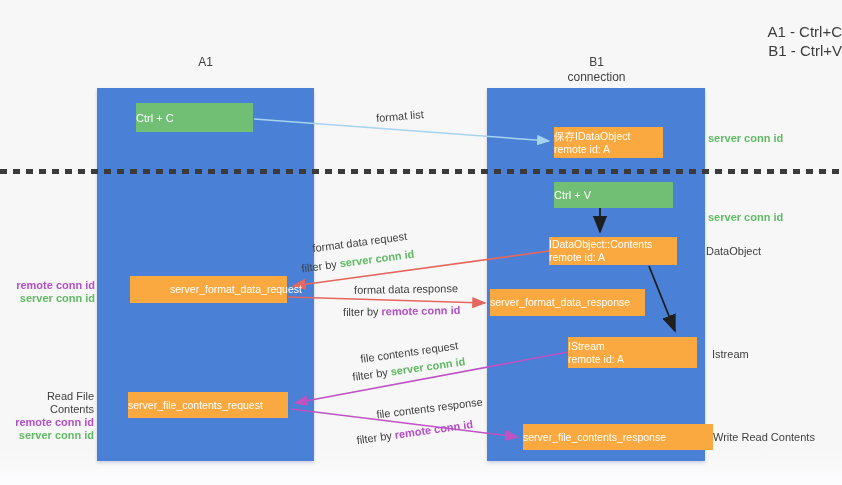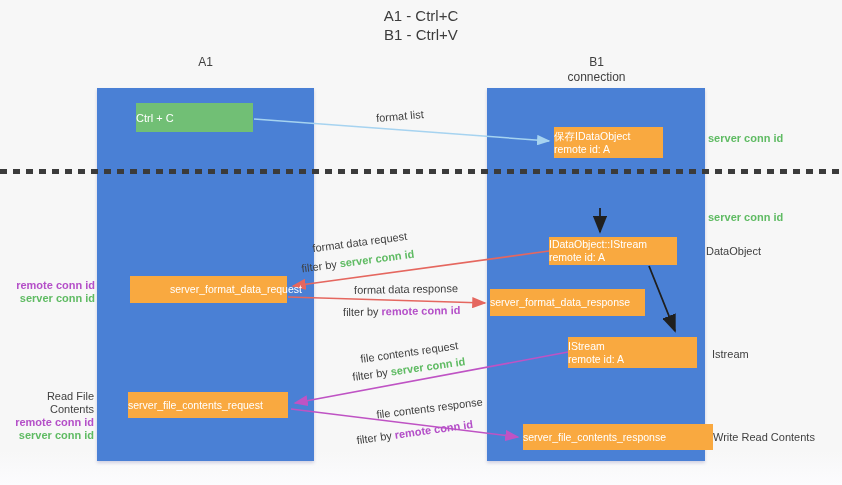--- a/index.html
+++ b/index.html
@@ -2,21 +2,21 @@
 <html><head>
 <meta charset="utf-8">
 <style>
   * { margin:0; padding:0; box-sizing:border-box; }
   html,body { width:842px; height:485px; }
   body { font-family:"Liberation Sans","DejaVu Sans",sans-serif; }
   .stage {
     position:relative; width:842px; height:485px; overflow:hidden;
     background:linear-gradient(180deg,#f7f7f7 0%,#f7f7f7 93%,#fcfcfe 100%);
   }
-  .title { position:absolute; left:0; top:6px; width:842px; text-align:center;
+  .title { position:absolute; left:0; top:22px; width:842px; text-align:right;
            font-size:15px; line-height:19px; color:#3c3c3c; }
   .lane { position:absolute; top:88px; height:373px; width:217px;
           background:#4a80d5; box-shadow:0 2px 3px rgba(90,90,160,.25); }
   .lane-a { left:97px; } .lane-b { left:487px; width:218px; }
   .lane-header { position:absolute; top:55px; width:217px; text-align:center;
                  font-size:12px; line-height:15px; color:#3f3f3f; }
   .hdr-a { left:97px; } .hdr-b { left:488px; }
   .dashline { position:absolute; left:0; top:169px; width:842px; height:5px;
               background:repeating-linear-gradient(90deg,#3b3b3b 0 7px,transparent 7px 13px); }
   .node { position:absolute; display:flex; flex-direction:column; align-items:flex-start;
@@ -85,22 +85,25 @@
     <div>server_format_data_request</div>
   </div>
   <div class="node orange fs10" style="left:128px;top:392px;width:160px;height:26px;">
     <div>server_file_contents_request</div>
   </div>
 
   <div class="node orange fs10" style="left:554px;top:127px;width:109px;height:31px;">
     <div>保存IDataObject</div>
     <div>remote id: A</div>
   </div>
+  <div class="node green fs11" style="left:554px;top:182px;width:119px;height:26px;">
+    <div>Ctrl + V</div>
+  </div>
   <div class="node orange fs10" style="left:549px;top:237px;width:128px;height:28px;">
-    <div>IDataObject::IStream</div>
+    <div>IDataObject::Contents</div>
     <div>remote id: A</div>
   </div>
   <div class="node orange fs10" style="left:490px;top:289px;width:155px;height:27px;">
     <div>server_format_data_response</div>
   </div>
   <div class="node orange fs10" style="left:568px;top:337px;width:129px;height:31px;">
     <div>IStream</div>
     <div>remote id: A</div>
   </div>
   <div class="node orange fs10" style="left:523px;top:424px;width:190px;height:26px;">

